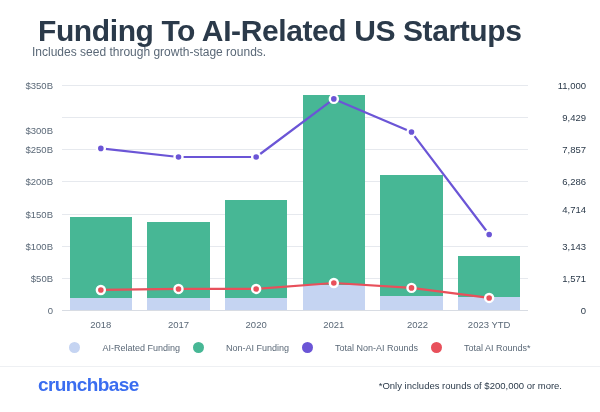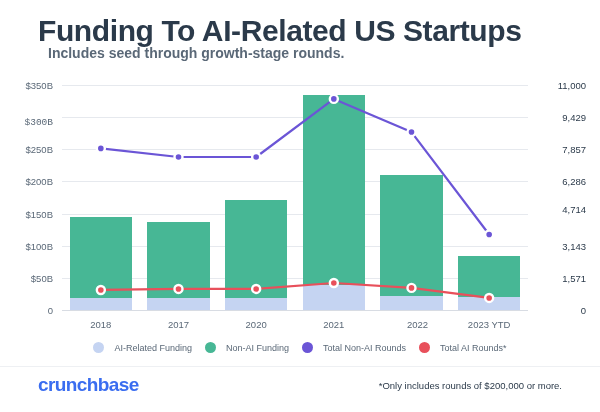--- a/index.html
+++ b/index.html
@@ -21,25 +21,24 @@
     position: absolute;
     left: 38px; top: 14px;
     font-size: 30px;
     font-weight: bold;
     color: #2b3a4a;
     letter-spacing: -0.4px;
     white-space: nowrap;
   }
   #chart-subtitle {
     position: absolute;
-    left: 48px; top: 45px;
-    font-size: 14px;
-    color: #5a6877;
-    white-space: nowrap;
-    font-weight: bold;
+    left: 32px; top: 45px;
+    font-size: 12px;
+    color: #5a6877;
+    white-space: nowrap;
   }
   
   #plot {
     position: absolute;
     left: 62px; top: 85px;
     width: 466px; height: 225px;
   }
   .gridline {
     position: absolute;
     left: 0; width: 100%;
@@ -101,21 +100,21 @@
     position: absolute;
     left: 0; right: 0; top: 342px;
     display: flex;
     justify-content: center;
     align-items: center;
     gap: 13px;
   }
   .legend-item {
     display: flex;
     align-items: center;
-    gap: 10px;
+    gap: 22px;
   }
   .legend-swatch {
     width: 11px; height: 11px;
     border-radius: 50%;
     flex: none;
   }
   .legend-label {
     font-size: 9px;
     color: #5a6877;
     white-space: nowrap;
@@ -163,21 +162,21 @@
         <div class="gridline" style="top: 0px;"></div>
       </div>
     <div id="baseline"></div>
     <div id="yticks-left">
         <div class="ytick-left" style="top: 225px;">0</div>
         <div class="ytick-left" style="top: 192.857px;">$50B</div>
         <div class="ytick-left" style="top: 160.714px;">$100B</div>
         <div class="ytick-left" style="top: 128.571px;">$150B</div>
         <div class="ytick-left" style="top: 96.4286px; margin-left: 24px;">$200B</div>
         <div class="ytick-left" style="top: 64.2857px;">$250B</div>
-        <div class="ytick-left" style="top: 37px; font-family: Liberation Mono, monospace;">$300B</div>
+        <div class="ytick-left" style="top: 45px;">$300B</div>
         <div class="ytick-left" style="top: 0px;">$350B</div>
       </div>
     <div id="yticks-right">
         <div class="ytick-right" style="top: 225px;">0</div>
         <div class="ytick-right" style="top: 192.866px;">1,571</div>
         <div class="ytick-right" style="top: 160.711px;">3,143</div>
         <div class="ytick-right" style="top: 124px;">4,714</div>
         <div class="ytick-right" style="top: 96.4227px;">6,286</div>
         <div class="ytick-right" style="top: 64.2886px;">7,857</div>
         <div class="ytick-right" style="top: 32.1341px;">9,429</div>

